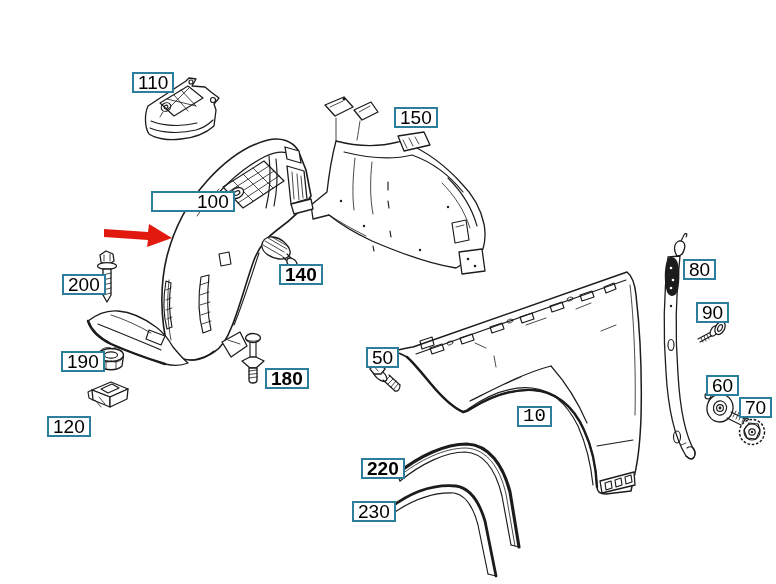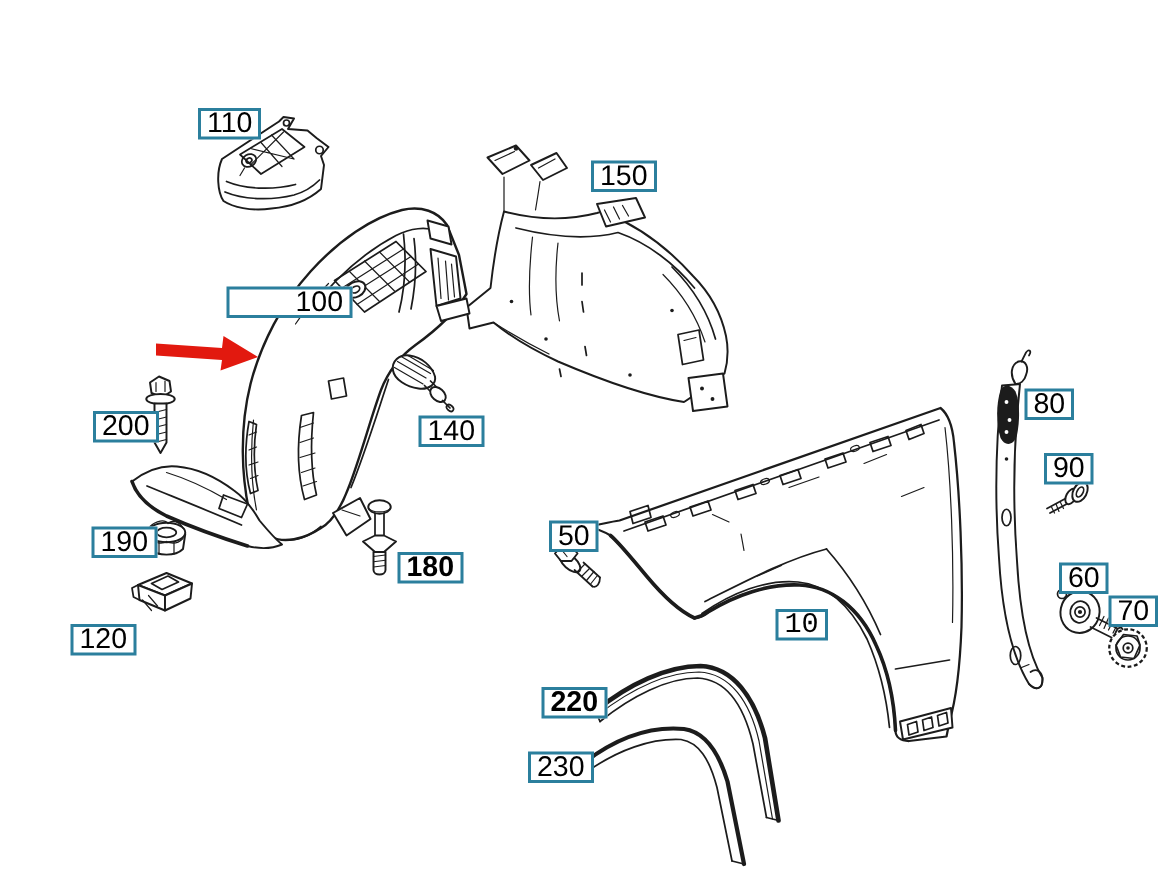--- a/index.html
+++ b/index.html
@@ -267,21 +267,21 @@
     <circle class="ln" cx="752" cy="432" r="3.2"></circle>
     <circle class="dk" cx="752" cy="432" r="1.2"></circle>
   </g>
 
   <polygon points="104,229 148,232 149,224 172,238 147,247 148,240 104,237" style="fill:var(--arrow-color,#e2190f);stroke:none;"></polygon>
 </svg>
 
   <div class="callout" style="left:132px;top:72px;">110</div>
   <div class="callout" style="left:394px;top:107px;">150</div>
   <div class="callout" style="left:151px;top:191px;padding-left:44px;">100</div>
-  <div class="callout" style="left:279px;top:277px;">140</div>
+  <div class="callout" style="left:279px;top:264px;font-weight:bold;">140</div>
   <div class="callout" style="left:62px;top:274px;">200</div>
   <div class="callout" style="left:61px;top:351px;">190</div>
   <div class="callout" style="left:47px;top:388px;margin-top:28px;">120</div>
   <div class="callout" style="left:265px;top:368px;font-weight:bold;">180</div>
   <div class="callout" style="left:366px;top:347px;">50</div>
   <div class="callout" style="left:517px;top:406px;font-family:Liberation Mono, monospace;">10</div>
   <div class="callout" style="left:361px;top:458px;font-weight:bold;">220</div>
   <div class="callout" style="left:352px;top:501px;text-align:right;">230</div>
   <div class="callout" style="left:683px;top:259px;">80</div>
   <div class="callout" style="left:696px;top:302px;">90</div>

